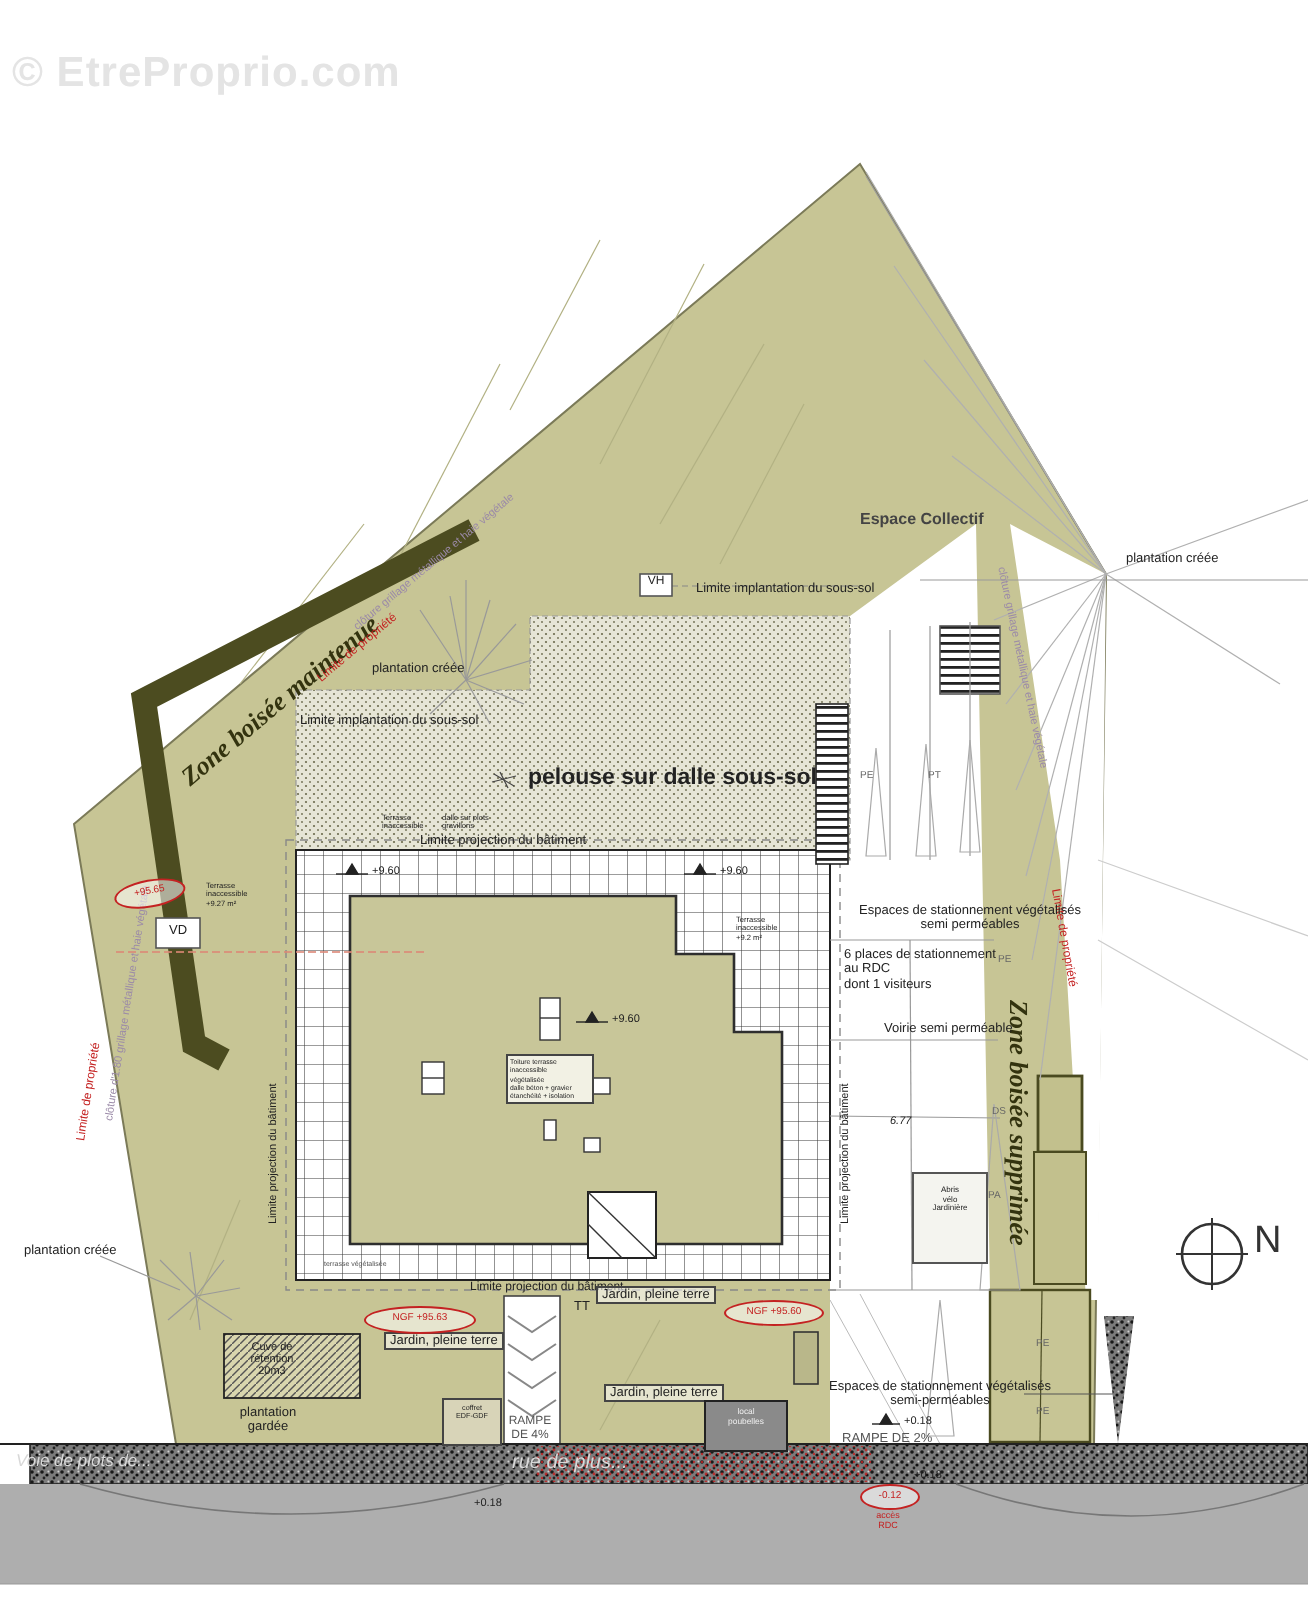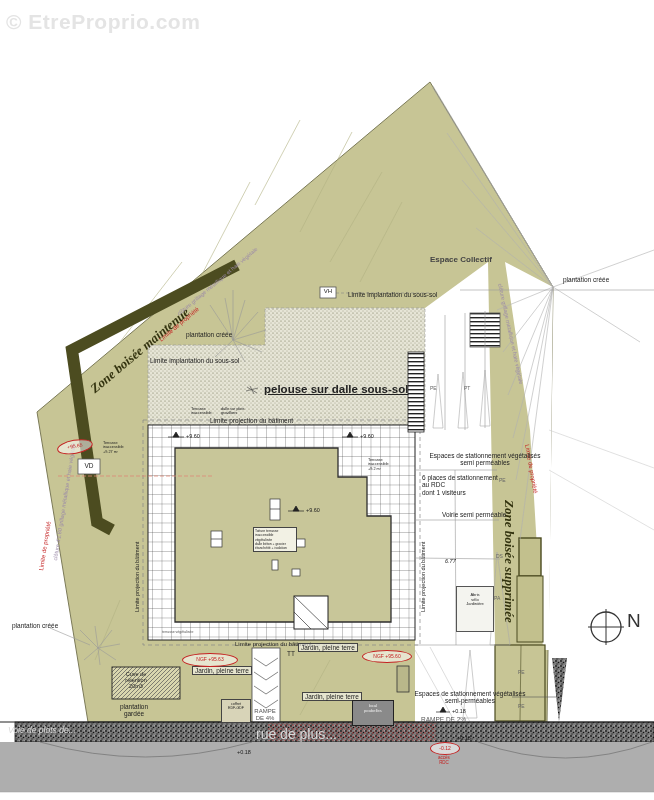--- a/index.html
+++ b/index.html
@@ -10,21 +10,21 @@
        transform-origin:0 0;font-family:"Liberation Sans",sans-serif;}
   .b{font-weight:bold;}
   .serif{font-family:"Liberation Serif",serif;font-style:italic;font-weight:bold;color:#33330f;}
   .red{color:#c42222;}
   .vio{color:#9b8aa8;}
   .gray{color:#666;}
   .ctr{text-align:center;}
   .oval{border:1px solid #c42222;border-radius:50%;color:#c42222;display:flex;
         align-items:center;justify-content:center;white-space:nowrap;background:rgba(255,255,255,.55);}
   .boxed{border:0.5px solid #444;padding:0 2px;background:rgba(255,255,255,.55);}
-  .wm{color:#e4e4e4;font-weight:bold;letter-spacing:.5px;}
+  .wm{color:#e4e4e4;font-weight:bold;letter-spacing:.5px;margin-top:15px;}
 </style>
 </head>
 <body>
 
 <div id="stage">
 
 <svg width="654" height="800" viewBox="0 0 654 800">
   <defs>
     <pattern id="dots" width="4" height="4" patternUnits="userSpaceOnUse">
       <rect width="4" height="4" fill="#e6e5d6"></rect>
@@ -243,21 +243,21 @@
 
 <div class="lbl" style="left:430px;top:255px;font-size:8px;font-weight:600;color:#444;">Espace Collectif</div>
 
 <div class="lbl" style="left:563px;top:276px;font-size:6.5px;">plantation créée</div>
 <div class="lbl" style="left:186px;top:331px;font-size:6.5px;">plantation créée</div>
 <div class="lbl" style="left:12px;top:622px;font-size:6.5px;">plantation créée</div>
 
 <div class="lbl" style="left:348px;top:291px;font-size:6.5px;">Limite implantation du sous-sol</div>
 <div class="lbl" style="left:150px;top:357px;font-size:6.5px;">Limite implantation du sous-sol</div>
 
-<div class="lbl b" style="left:264px;top:383px;font-size:11.5px;text-decoration:underline;">pelouse sur dalle sous-sol</div>
+<div class="lbl b" style="left:264px;top:383px;font-size:11.5px;">pelouse sur dalle sous-sol</div>
 
 <div class="lbl" style="left:210px;top:417px;font-size:6.5px;">Limite projection du bâtiment</div>
 <div class="lbl" style="left:235px;top:641px;font-size:6px;">Limite projection du bâtiment</div>
 <div class="lbl" style="left:134px;top:612px;font-size:5.5px;transform:rotate(-90deg);">Limite projection du bâtiment</div>
 <div class="lbl" style="left:420px;top:612px;font-size:5.5px;transform:rotate(-90deg);">Limite projection du bâtiment</div>
 
 <div class="lbl serif" style="left:88px;top:385px;font-size:13px;transform:rotate(-40deg);">Zone boisée maintenue</div>
 <div class="lbl serif" style="left:516px;top:500px;font-size:13px;transform:rotate(90deg);">Zone boisée supprimée</div>
 
 <div class="lbl vio" style="left:176px;top:312px;font-size:5.5px;transform:rotate(-40deg);white-space:nowrap;">clôture grillage métallique et haie végétale</div>
@@ -332,17 +332,17 @@
 <div class="lbl" style="left:237px;top:749px;font-size:5.5px;">+0.18</div>
 
 <div class="lbl oval" style="left:56px;top:443px;width:34px;height:12px;font-size:5px;transform:rotate(-10deg);">+95.65</div>
 <div class="lbl oval" style="left:182px;top:653px;width:54px;height:12px;font-size:5px;">NGF +95.63</div>
 <div class="lbl oval" style="left:362px;top:650px;width:48px;height:11px;font-size:5px;">NGF +95.60</div>
 <div class="lbl oval" style="left:430px;top:742px;width:28px;height:11px;font-size:5px;">-0.12</div>
 <div class="lbl red ctr" style="left:430px;top:755px;width:28px;font-size:4.5px;">accès
 RDC</div>
 
 <div class="lbl" style="left:8px;top:726px;font-size:8.5px;font-style:italic;color:#d8d8d8;">Voie de plots de...</div>
-<div class="lbl" style="left:256px;top:726px;font-size:14px;color:#d8d8d8;text-align:right;">rue de plus...</div>
+<div class="lbl" style="left:256px;top:726px;font-size:10px;font-style:italic;color:#d8d8d8;text-align:right;">rue de plus...</div>
 
 <div class="lbl" style="left:627px;top:610px;font-size:19px;color:#333;">N</div>
 
 </div>
 
 </body></html>

